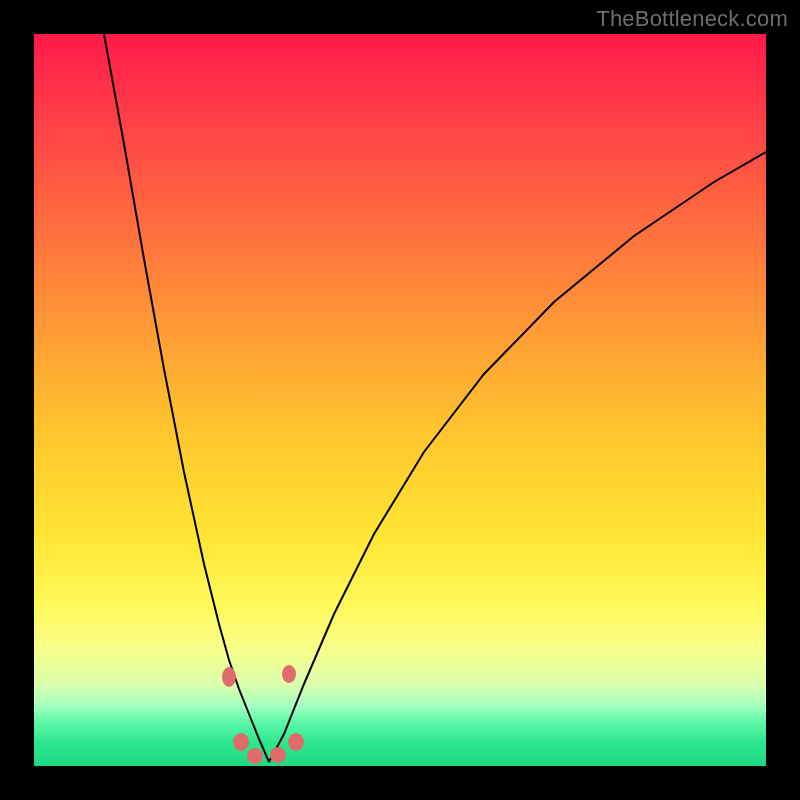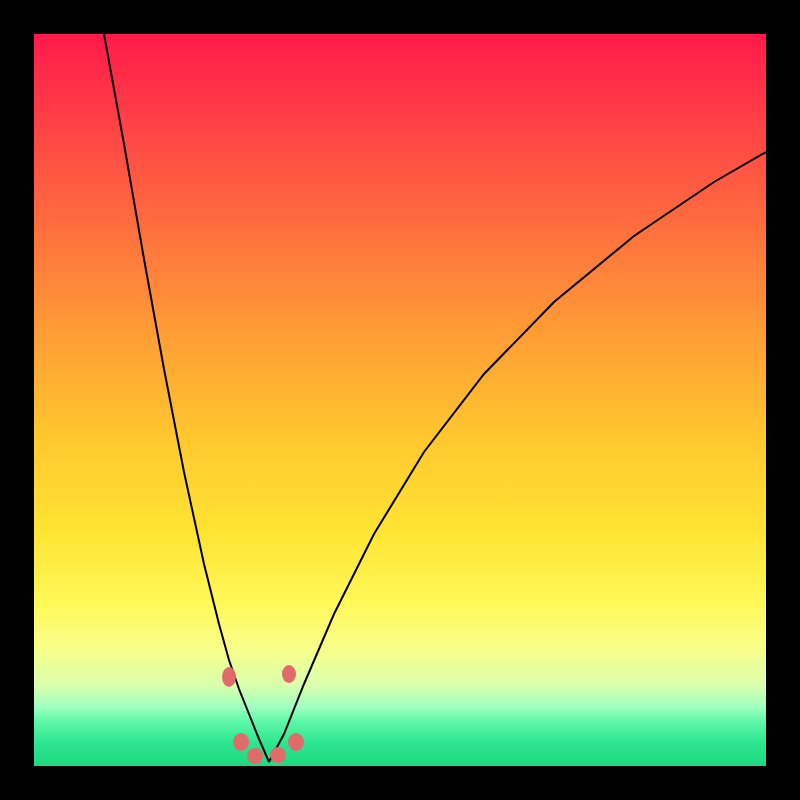--- a/index.html
+++ b/index.html
@@ -83,13 +83,14 @@
           <ellipse cx="255" cy="640" rx="7" ry="9" class="dot"></ellipse>
           <ellipse cx="207" cy="708" rx="8" ry="9" class="dot"></ellipse>
           <ellipse cx="221" cy="722" rx="8" ry="8" class="dot"></ellipse>
           <ellipse cx="244" cy="721" rx="8" ry="8" class="dot"></ellipse>
           <ellipse cx="262" cy="708" rx="8" ry="9" class="dot"></ellipse>
         </g>
     </svg>
 
   </div>
 
+  <div class="attribution">TheBottleneck.com</div>
 </div>
 
 </body></html>

